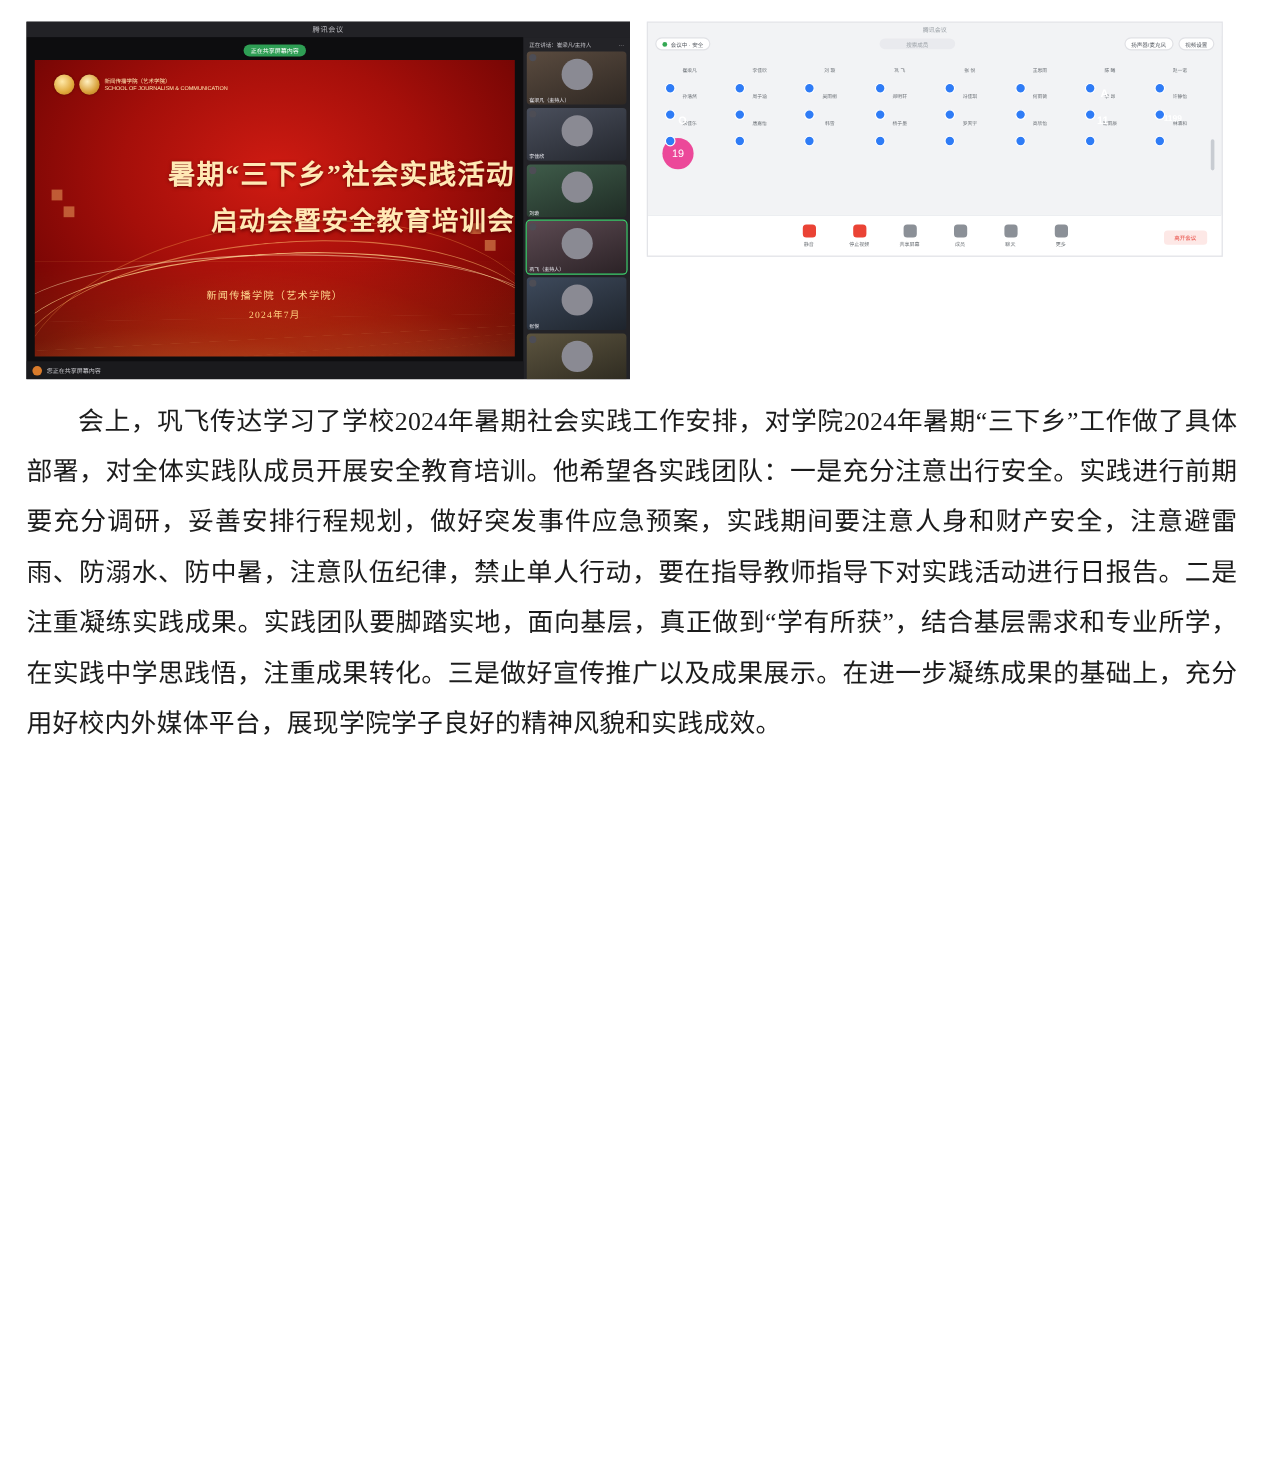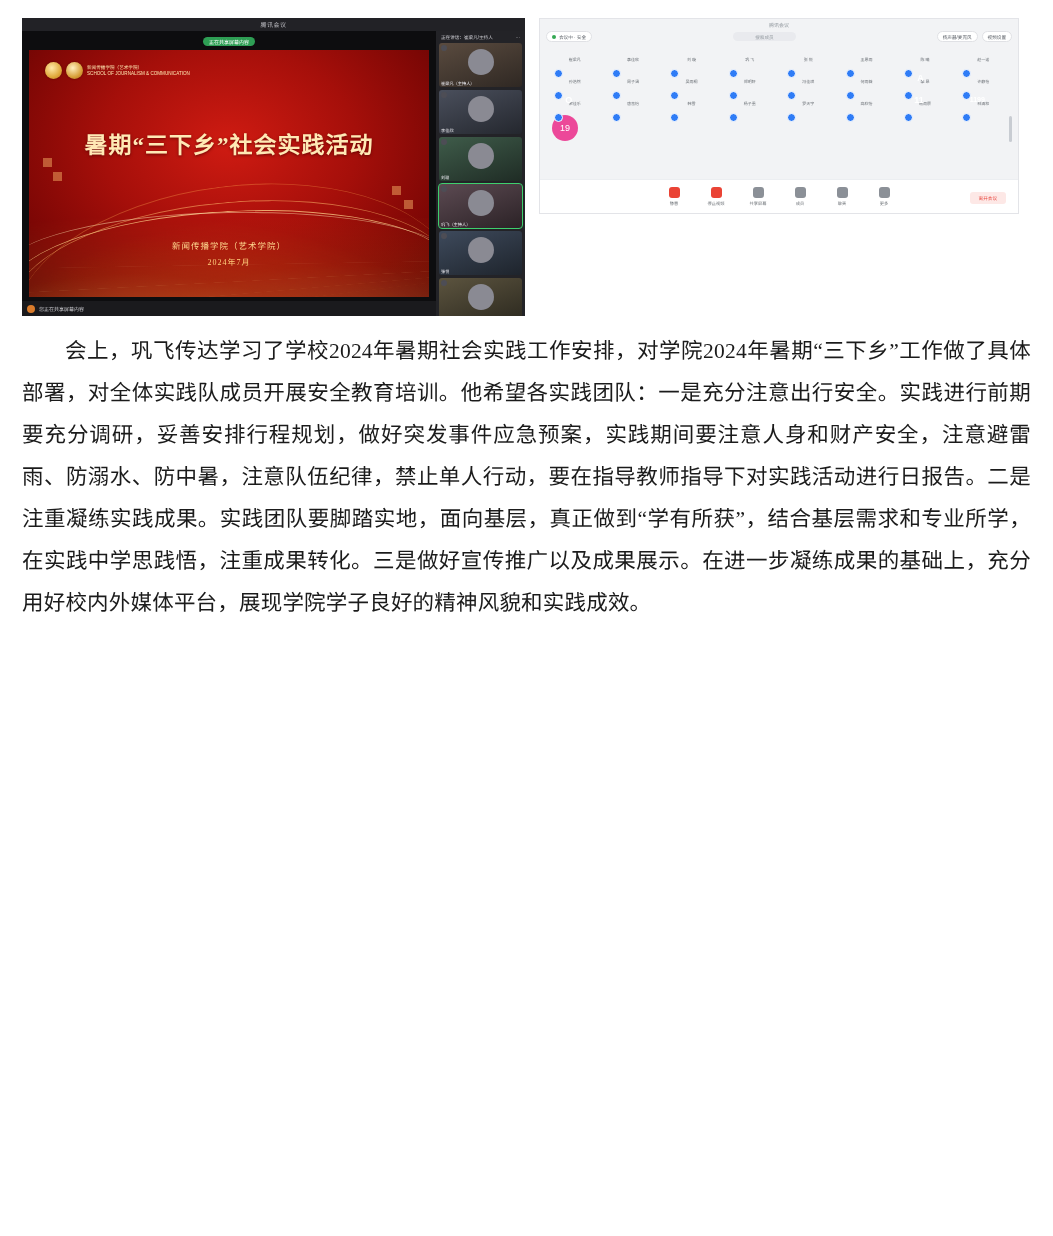--- a/index.html
+++ b/index.html
@@ -117,21 +117,21 @@
     color: #ffe6b0;
     font-family: "Liberation Sans", sans-serif;
     font-size: 4.6px;
     line-height: 6px;
     white-space: nowrap;
   }
   .slide .headline {
     position: absolute;
     left: 0; right: 0;
     top: 76px;
-    text-align: center;
+    text-align: right;
     color: #ffe9b5;
     font-family: "Liberation Serif", serif;
     font-weight: bold;
     font-size: 23px;
     letter-spacing: 1px;
     text-shadow: 0 1px 3px rgba(90,0,0,.85);
   }
   .slide .headline2 {
     top: 116px;
     font-size: 22px;
@@ -445,20 +445,21 @@
             <div class="logo">
               <span class="mark"></span>
               <span class="mark m2"></span>
               <span class="logotext">
                 <span>新闻传播学院（艺术学院）</span><br>
                 <span>SCHOOL OF JOURNALISM &amp; COMMUNICATION</span>
               </span>
             </div>
 
             <div class="headline">暑期“三下乡”社会实践活动</div>
+            <div class="headline headline2">启动会暨安全教育培训会</div>
             <div class="subline">新闻传播学院（艺术学院）</div>
             <div class="subline dateline">2024年7月</div>
           </div>
 
           <div class="slide-bottombar">
             <span class="dot"></span>
             <span class="txt">您正在共享屏幕内容</span>
           </div>
         </div>
 

